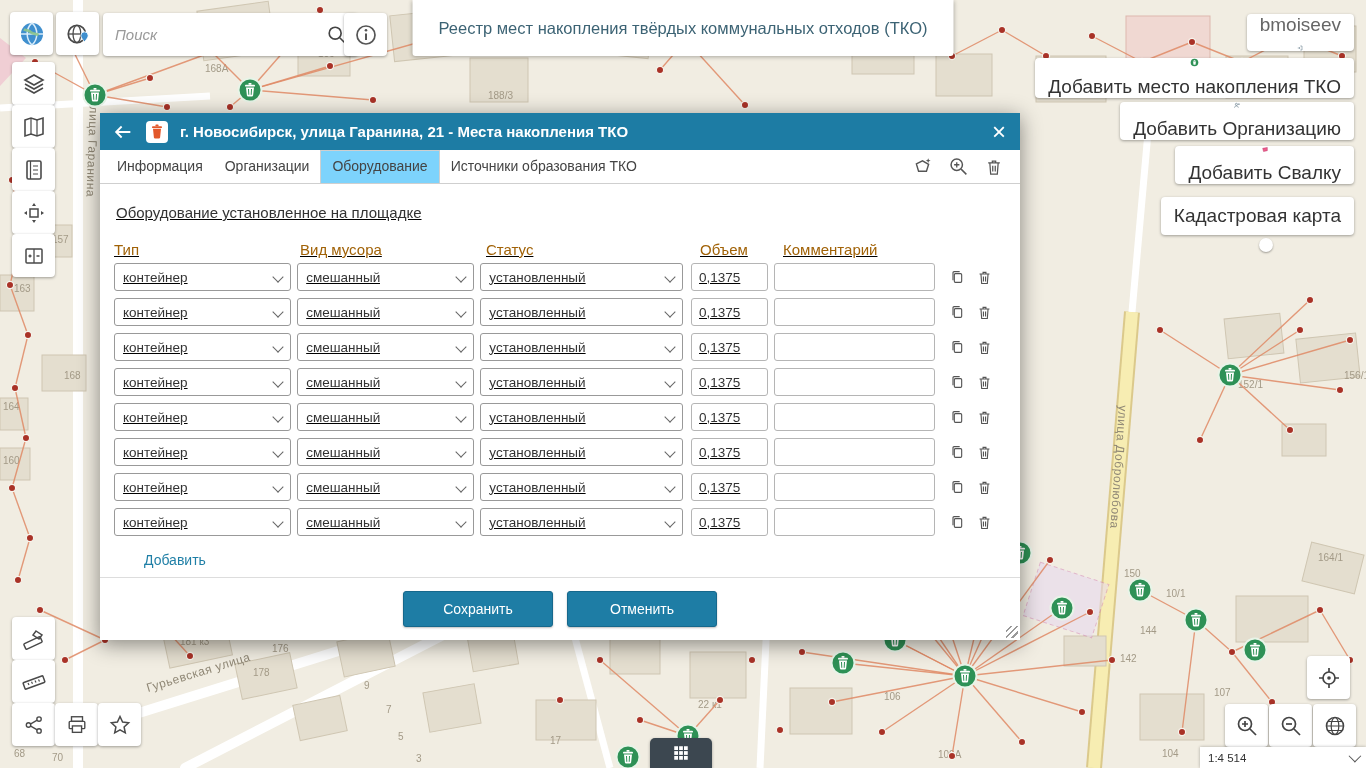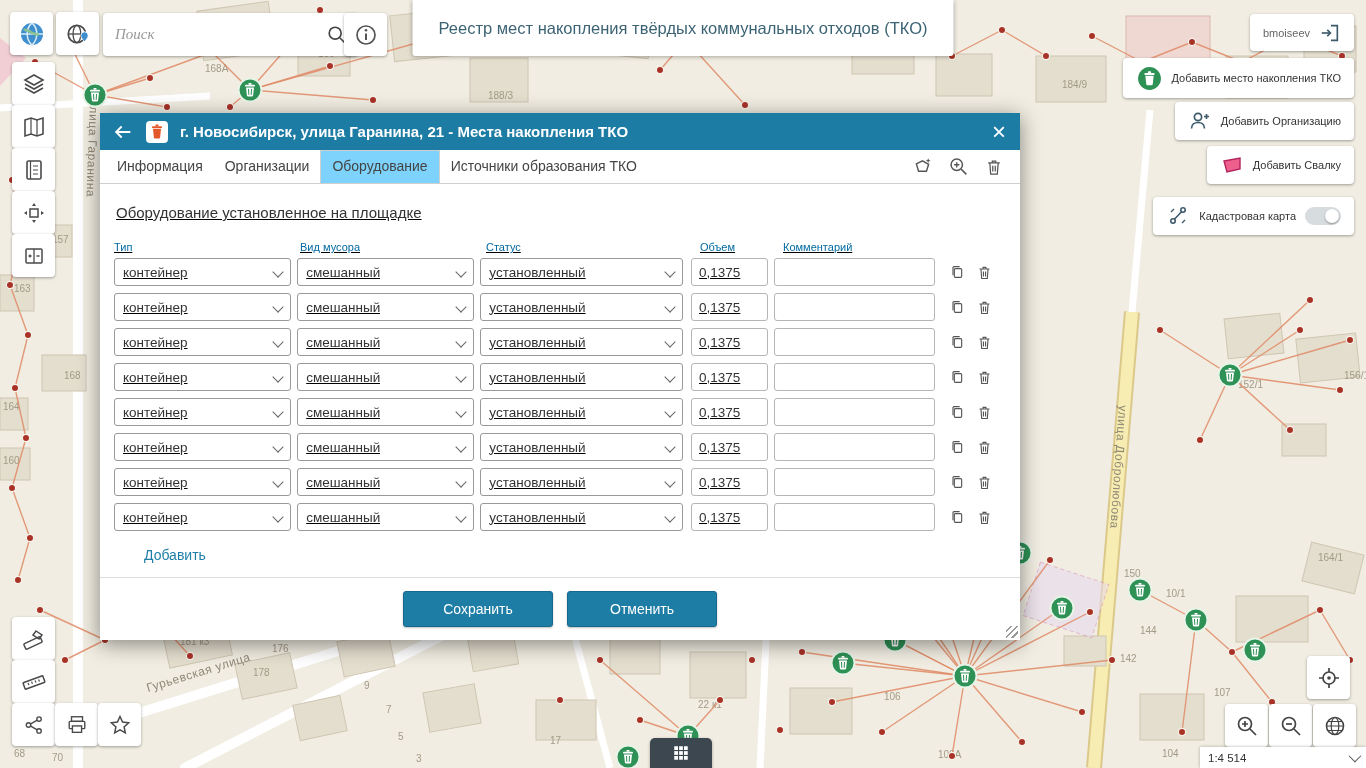--- a/index.html
+++ b/index.html
@@ -16,22 +16,22 @@
   .roadY{stroke:#f7edb2;stroke-width:12;fill:none;}
   .edge{stroke:#e08a66;stroke-width:1.4;opacity:.85;}
   .dot{fill:#a93227;stroke:#f7f4ec;stroke-width:1.2;}
   .street-label{font-size:12px;fill:#8f8775;letter-spacing:.6px;}
   .bld-label{font-size:10px;fill:#a39a87;}
   
   .ctl{position:absolute;background:#fff;border-radius:4px;
     box-shadow:0 1px 3px rgba(0,0,0,.35);display:flex;align-items:center;
     justify-content:center;z-index:10;cursor:pointer;}
   .sq{width:43px;height:43px;}
-  .lbl-btn{padding:0 13px;height:38px;font-size:11px;color:#333;gap:9px;white-space:nowrap;}
-  #search-box{left:103px;top:13px;width:235px;height:43px;justify-content:flex-start;padding:0 10px;gap:6px;cursor:default;font-family:Liberation Serif, serif;}
+  .lbl-btn{padding:0 13px;height:38px;font-size:19px;color:#333;gap:9px;white-space:nowrap;flex-direction:column;}
+  #search-box{left:103px;top:13px;width:235px;height:43px;justify-content:flex-start;padding:0 10px;gap:6px;cursor:default;}
   #search-box input{border:none;outline:none;flex:1;font-size:15px;font-family:inherit;color:#333;background:transparent;}
   #search-box input::placeholder{font-style:italic;color:#9a9a9a;}
   .toggle{width:36px;height:18px;border-radius:9px;background:#d7dcdf;position:relative;display:inline-block;}
   .toggle .knob{position:absolute;right:2px;top:2px;width:14px;height:14px;border-radius:50%;
     background:#fff;box-shadow:0 1px 2px rgba(0,0,0,.35);}
   #scale-bar{right:0;bottom:0;width:150px;height:21px;border-radius:0;justify-content:flex-start;
     padding:0 8px;font-size:11.5px;color:#333;gap:6px;box-shadow:0 0 3px rgba(0,0,0,.3);}
   #scale-bar .chev{margin-left:auto;width:8px;height:8px;border-right:1.6px solid #555;
     border-bottom:1.6px solid #555;transform:rotate(45deg) translateY(-2px);}
   #table-btn{left:650px;bottom:0;width:62px;height:30px;background:#3c4750;border-radius:5px 5px 0 0;}
@@ -46,21 +46,21 @@
   #modal-title{color:#fff;font-size:15px;font-weight:bold;flex:1;white-space:nowrap;overflow:hidden;}
   #modal-close{color:#fff;font-size:24px;line-height:1;cursor:pointer;padding:0 2px;}
   #back-btn{cursor:pointer;display:flex;}
   #tab-bar{display:flex;align-items:stretch;border-bottom:1px solid #cfcfcf;height:33px;padding:0 6px;}
   .tab{padding:8px 11px 0 11px;font-size:14px;color:#444;cursor:pointer;white-space:nowrap;}
   .tab.active{background:#7dd3fc;border:1px solid #cfcfcf;border-bottom:none;padding-top:7px;}
   #tab-tools{margin-left:auto;display:flex;align-items:center;gap:15px;padding-right:10px;}
   #tab-tools span{display:flex;cursor:pointer;}
   #modal-content{padding:12px 16px 0 14px;position:relative;text-decoration:underline;}
   #section-title{font-size:15px;color:#333;margin:8px 0 20px 2px;}
-  .col-headers{display:flex;font-size:11px;color:#0369a1;margin-bottom:5px;}
+  .col-headers{display:flex;font-size:15px;color:#a16207;margin-bottom:5px;}
   .c0{width:180px;margin-right:6px;}
   .c1{width:180px;margin-right:6px;}
   .c2{width:206px;margin-right:8px;}
   .c3{width:77px;margin-right:6px;}
   .c4{width:161px;margin-right:14px;}
   .eq-row{display:flex;align-items:center;margin-bottom:7px;}
   .sel{position:relative;height:28px;border:1px solid #999;border-radius:3px;background:#fff;
     font-size:13.5px;color:#333;display:flex;align-items:center;padding:0 22px 0 8px;
     box-sizing:border-box;cursor:pointer;}
   .sel::after{content:'';position:absolute;right:8px;top:9px;width:7px;height:7px;

